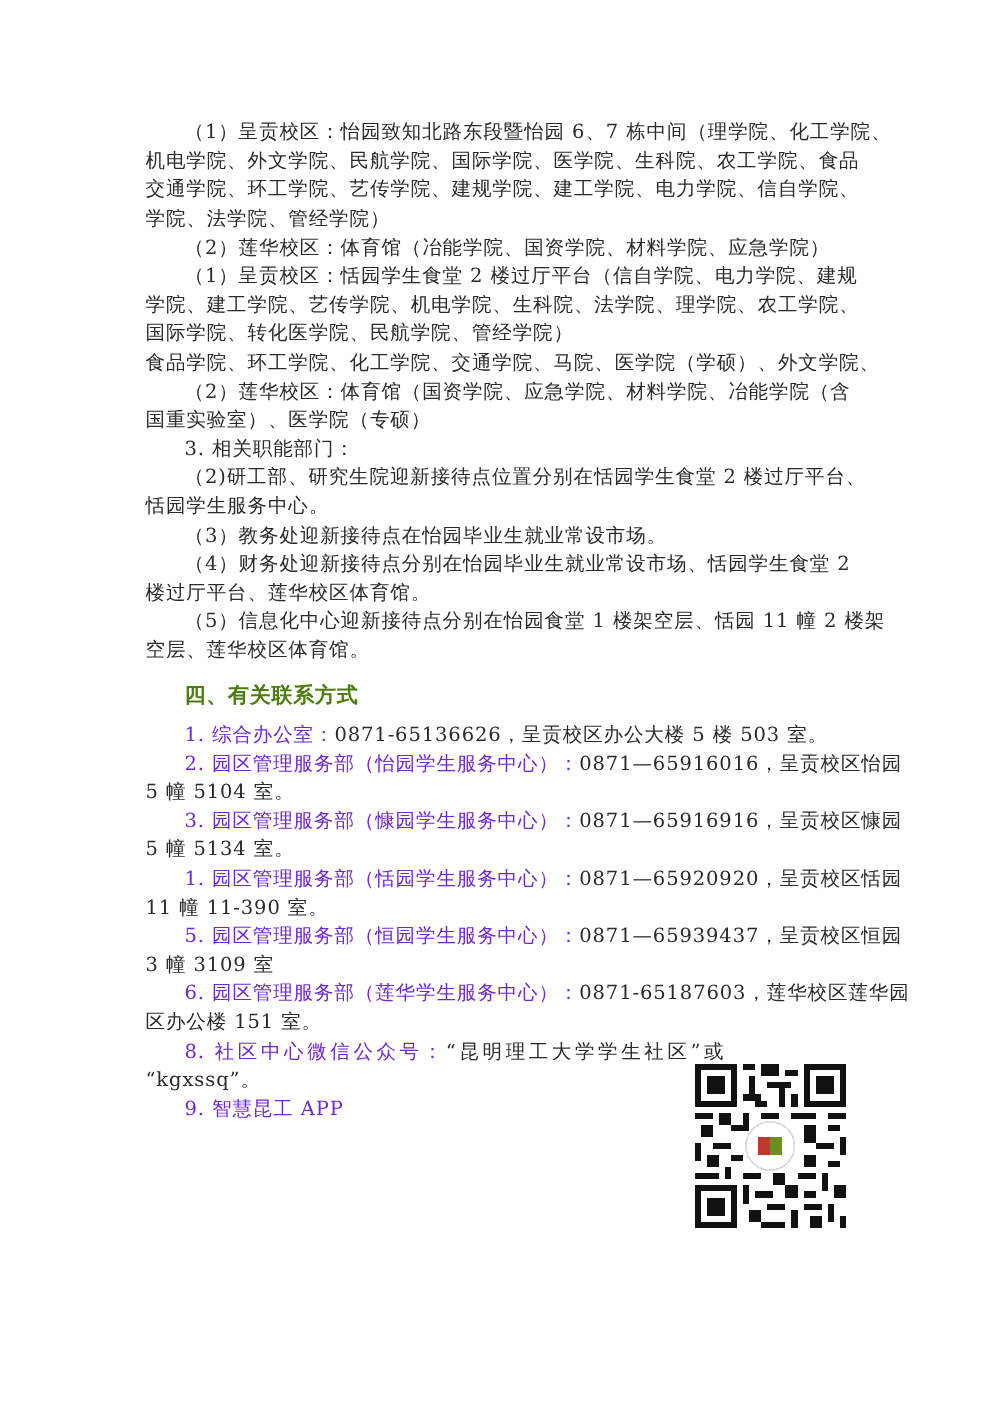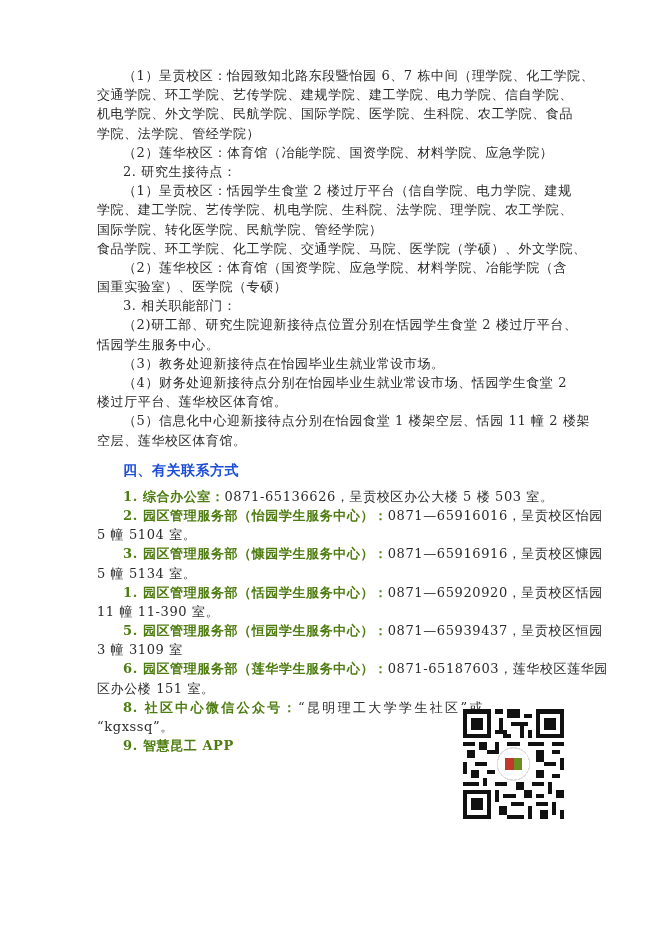--- a/index.html
+++ b/index.html
@@ -1,41 +1,40 @@
 <!DOCTYPE html>
 <html><head>
 <meta charset="utf-8">
 <style>
   html, body { margin: 0; padding: 0; background: #ffffff; }
   body { width: 662px; height: 936px; position: relative; overflow: hidden;
          font-family: "DejaVu Serif", "Liberation Serif", serif; color: #2a2a2a; }
-  .page { position: absolute; left: 97px; top: 66px; width: 466px; }
+  .page { position: absolute; left: 97px; top: 79px; width: 466px; }
   .line { font-size: 13px; line-height: 19.2px; height: 19.2px; white-space: nowrap;
           letter-spacing: 0.6px; text-align: justify; text-align-last: justify; }
   .line.last { text-align-last: left; }
   .ind2 { padding-left: 26px; }
   .ind1 { padding-left: 26px; }
   .heading { font-family: "DejaVu Sans", "Liberation Sans", sans-serif; font-weight: bold;
              font-size: 14px; padding-left: 26px; margin-top: 9px; margin-bottom: 6px;
-             height: 22px; line-height: 22px; color: #1d4ed8; letter-spacing: 0.5px; }
-  .b { font-weight: bold; color: #4d7c0f; }
+             height: 22px; line-height: 22px; color: #4d7c0f; letter-spacing: 0.5px; }
+  .b { font-weight: normal; color: #6d28d9; }
   .qr { position: absolute; left: 463px; top: 708px; width: 101px; height: 112px; }
   .contact-short { width: 360px; }
 </style>
 </head>
 <body>
 
 <div class="page">
   <div class="line ind2">（1）呈贡校区：怡园致知北路东段暨怡园 6、7 栋中间（理学院、化工学院、</div>
+  <div class="line">机电学院、外文学院、民航学院、国际学院、医学院、生科院、农工学院、食品</div>
   <div class="line">交通学院、环工学院、艺传学院、建规学院、建工学院、电力学院、信自学院、</div>
-  <div class="line">机电学院、外文学院、民航学院、国际学院、医学院、生科院、农工学院、食品</div>
   <div class="line last">学院、法学院、管经学院）</div>
   <div class="line ind2 last">（2）莲华校区：体育馆（冶能学院、国资学院、材料学院、应急学院）</div>
 
-  <div class="line ind1 last">2. 研究生接待点：</div>
   <div class="line ind2">（1）呈贡校区：恬园学生食堂 2 楼过厅平台（信自学院、电力学院、建规</div>
   <div class="line">学院、建工学院、艺传学院、机电学院、生科院、法学院、理学院、农工学院、</div>
   <div class="line last">国际学院、转化医学院、民航学院、管经学院）</div>
   <div class="line">食品学院、环工学院、化工学院、交通学院、马院、医学院（学硕）、外文学院、</div>
   <div class="line ind2">（2）莲华校区：体育馆（国资学院、应急学院、材料学院、冶能学院（含</div>
   <div class="line last">国重实验室）、医学院（专硕）</div>
 
   <div class="line ind1 last">3. 相关职能部门：</div>
   <div class="line ind2">（2)研工部、研究生院迎新接待点位置分别在恬园学生食堂 2 楼过厅平台、</div>
   <div class="line last">恬园学生服务中心。</div>

